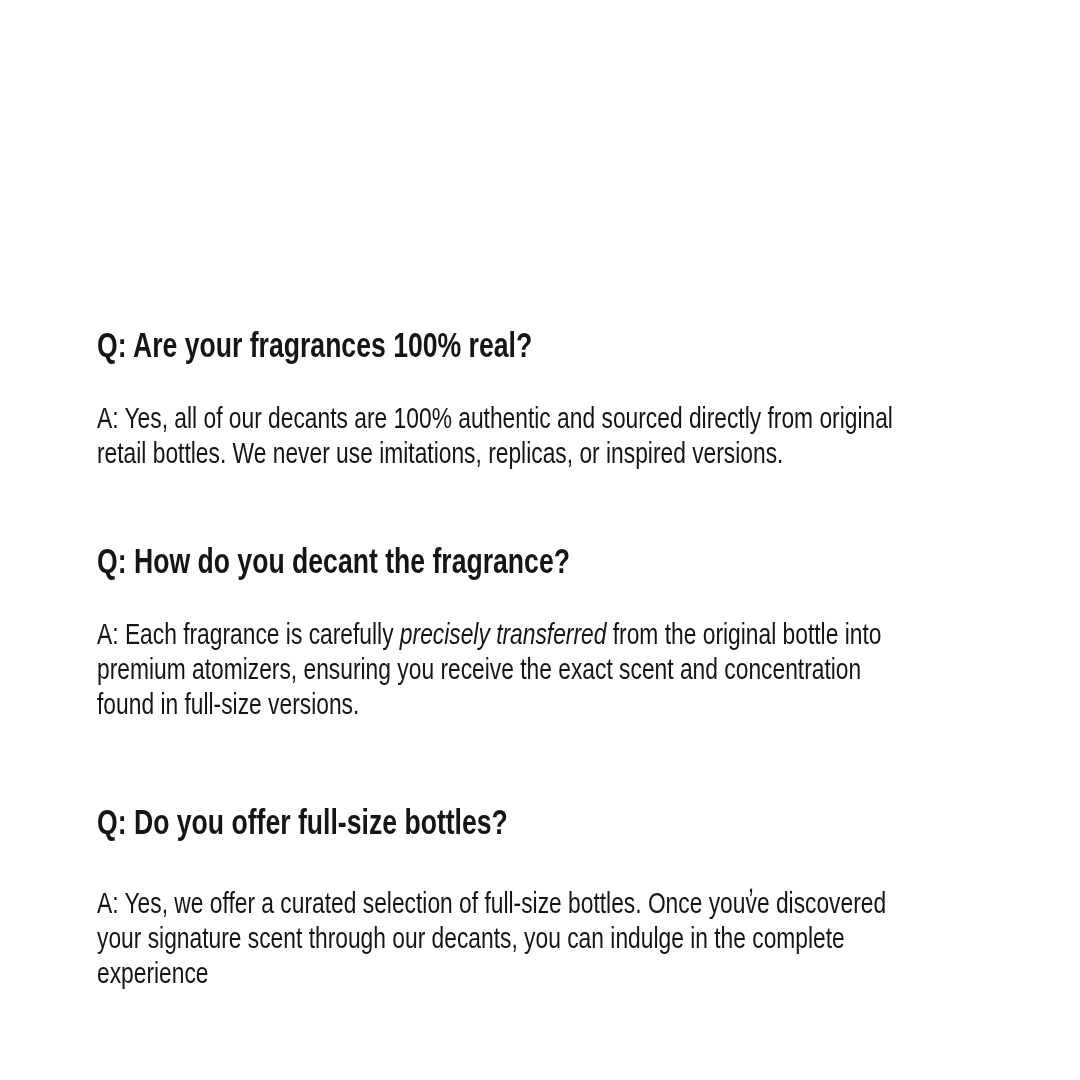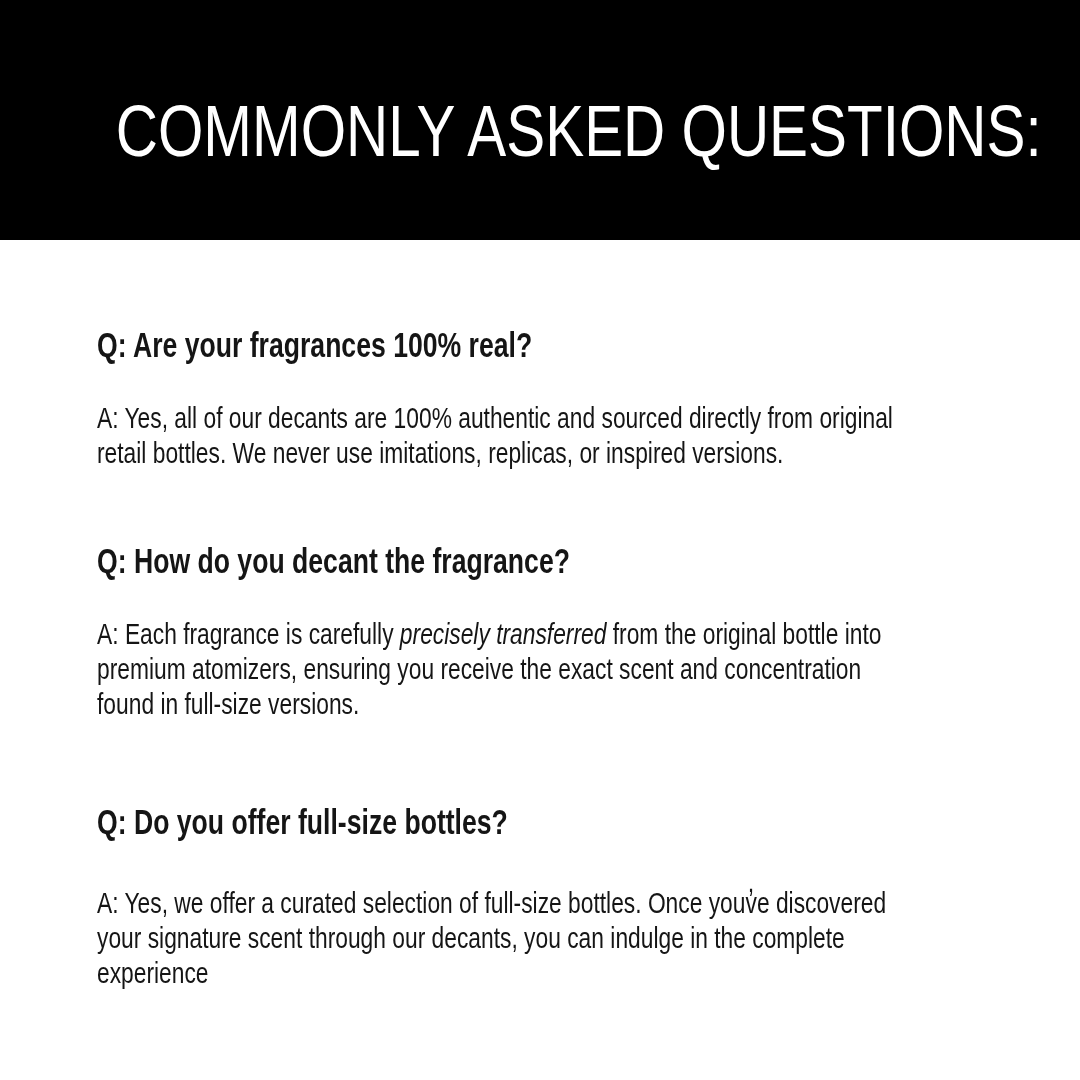--- a/index.html
+++ b/index.html
@@ -64,25 +64,20 @@
   }
   .faq-item-3 .answer { margin-top: 42px; }
   .answer-line { white-space: nowrap; }
   .it { font-style: italic; }
 </style>
 </head>
 <body>
 
 <div class="canvas">
 
-  <div class="header-band">
-    <div class="header-title-row">
-      <span class="header-title">COMMONLY ASKED QUESTIONS:</span>
-    </div>
-  </div>
 
   <div class="faq">
 
     <div class="faq-item faq-item-1">
       <h2 class="question">Q: Are your fragrances 100% real?</h2>
       <div class="answer">
         <div class="answer-line">
           <span>A: Yes, all of our decants are 100% authentic and sourced directly from original</span>
         </div>
         <div class="answer-line">

